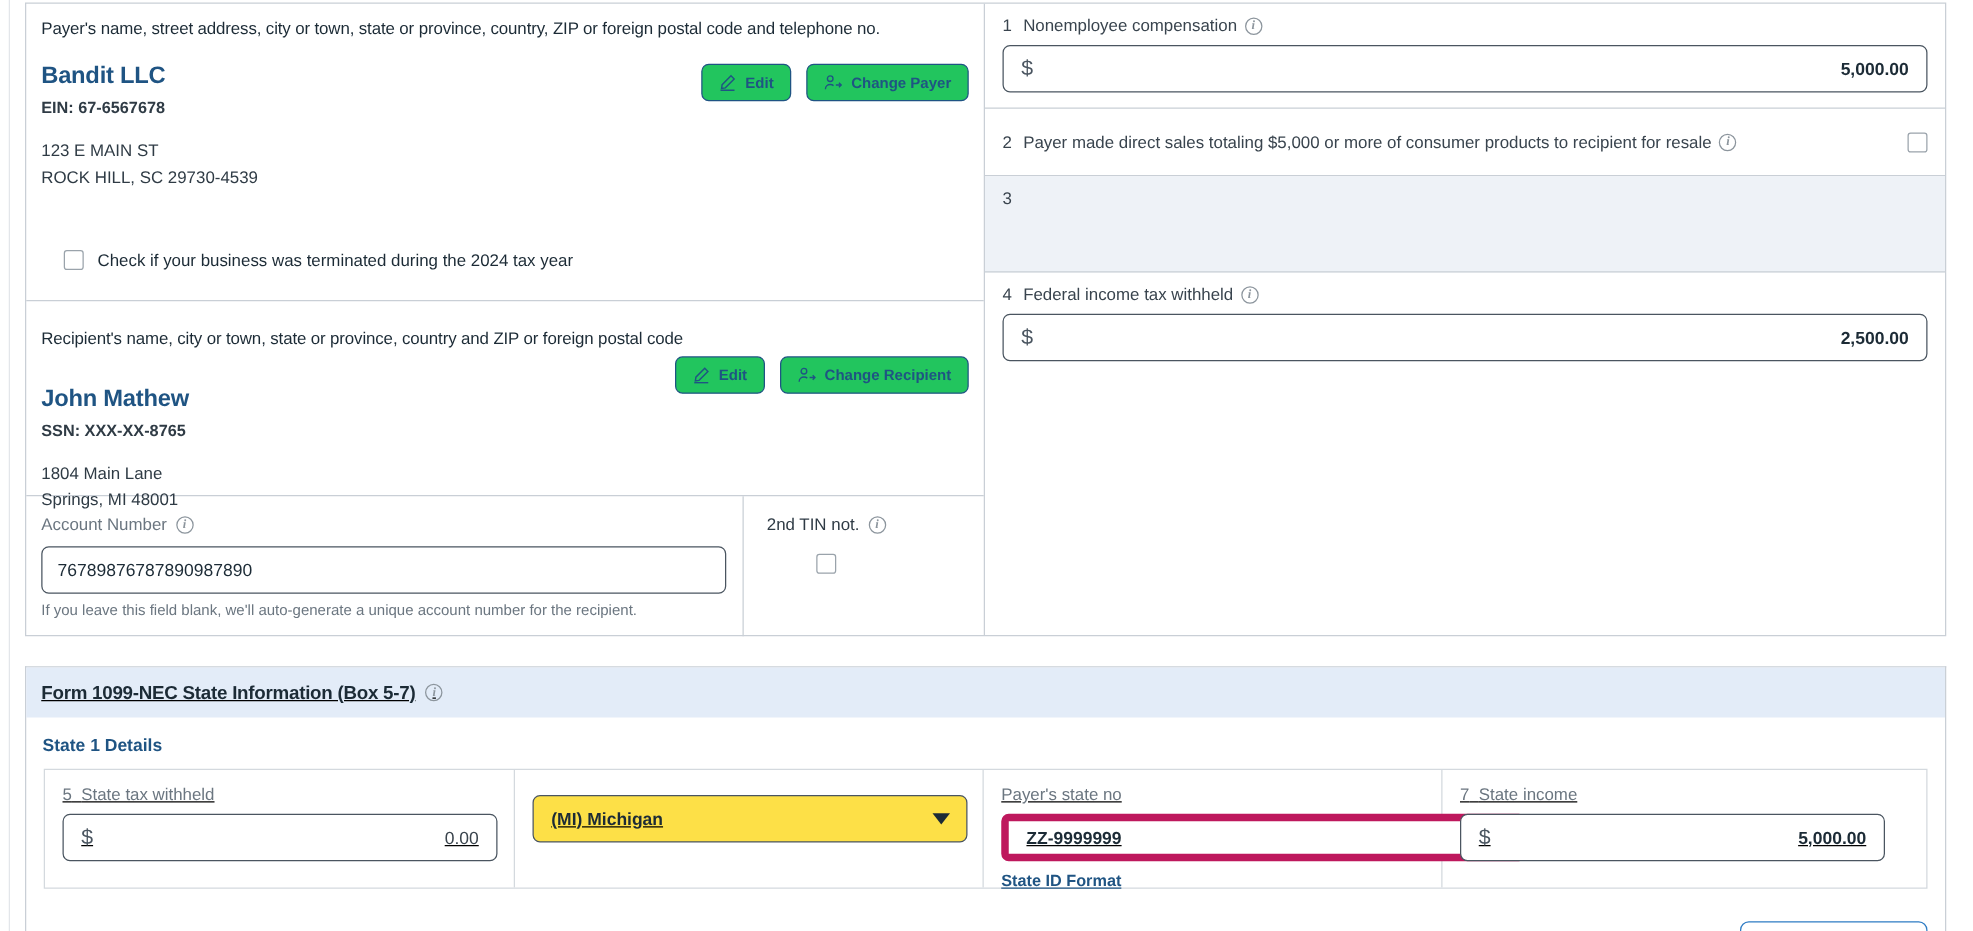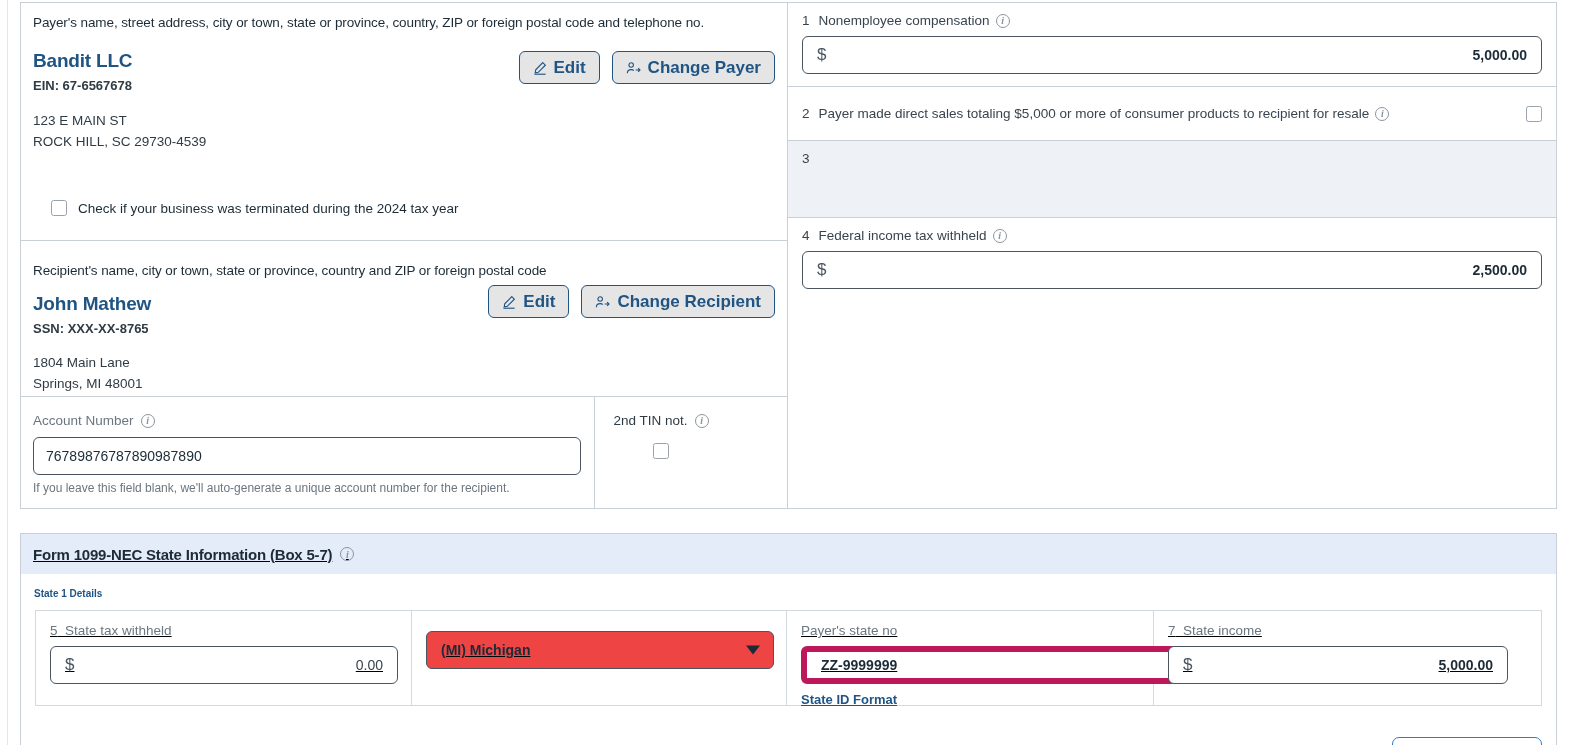--- a/index.html
+++ b/index.html
@@ -28,22 +28,22 @@
   .payer-block { position: relative; height: 238px; border-bottom: 1px solid #c9cfd6; padding: 12px 12px 0 12px; }
   .hdr-line { font-size: 13.5px; color: #1c2b36; letter-spacing: -0.1px; }
   .entity-name { font-size: 19px; font-weight: bold; color: #1f5483; margin-top: 20px; letter-spacing: -0.2px; }
   .entity-id { font-size: 13px; font-weight: bold; color: #2f3b45; margin-top: 6px; }
   .addr { font-size: 13.5px; color: #2f3b45; margin-top: 17px; line-height: 21px; }
   .addr div { white-space: nowrap; }
 
   .btn-row { position: absolute; display: flex; gap: 12px; }
   .btn {
     display: inline-flex; align-items: center; gap: 7px;
-    border: 1px solid #1f5483; border-radius: 6px; background: #e5e5e5;
-    color: #1f5483; font-size: 17px; font-weight: 600;
+    border: 1px solid #1f5483; border-radius: 6px; background: #22c55e;
+    color: #1f5483; font-size: 12px; font-weight: 600;
     padding: 7px 13px; cursor: pointer; white-space: nowrap; line-height: 1;
   }
   .btn svg { display: block; }
 
   .chk-row { display: flex; align-items: center; gap: 11px; }
   .chk-label { font-size: 13.5px; color: #1c2b36; }
   .chk {
     width: 16px; height: 16px; border: 1.6px solid #9aa3ab; border-radius: 2.5px;
     background: #fff; flex: 0 0 auto; cursor: pointer;
   }
@@ -89,21 +89,21 @@
   
   .state-card {
     position: absolute; left: 20px; top: 533px; width: 1537px; height: 212px;
     border: 1px solid #c9cfd6; border-bottom: none; background: #fff;
   }
   .state-hdr {
     height: 40px; background: #e3ecf8; display: flex; align-items: center;
     padding: 0 12px; gap: 8px; text-decoration: underline;
   }
   .state-hdr-t { font-size: 15px; font-weight: bold; color: #1c2b36; letter-spacing: -0.2px; }
-  .state-sub { font-size: 10px; font-weight: bold; color: #1f5483; padding: 14px 0 0 13px; }
+  .state-sub { font-size: 14px; font-weight: bold; color: #1f5483; padding: 14px 0 0 13px; }
 
   .state-grid {
     margin: 11px 14px 12px 14px; border: 1px solid #d4d9de; display: flex; height: 96px; text-decoration: underline;
   }
   .sg-cell { padding: 12px 14px 0 14px; border-right: 1px solid #d4d9de; }
   .sg-cell:last-child { border-right: none; }
   .sg1 { width: 376px; }
   .sg2 { width: 375px; }
   .sg3 { width: 367px; }
   .sg4 { flex: 1; }
@@ -112,21 +112,21 @@
     margin-top: 8px; height: 38px; border: 1px solid #4a5560; border-radius: 6px;
     display: flex; align-items: center; padding: 0 14px; background: #fff;
   }
   .sg-money .dollar { font-size: 17px; color: #4a5560; }
   .sg-money .amt { margin-left: auto; font-size: 14px; color: #3a444d; }
   .sg1 .sg-money { width: 348px; }
   .sg4 .sg-money { width: 340px; }
   .sel-wrap { margin-top: 8px; width: 348px; height: 38px; position: relative; }
   .sel {
     width: 100%; height: 100%; border: 1px solid #4a5560; border-radius: 6px;
-    background: #ef4444; display: flex; align-items: center; padding: 0 14px;
+    background: #fde047; display: flex; align-items: center; padding: 0 14px;
     font-size: 14px; color: #1c2b36; font-weight: 600; cursor: pointer;
   }
   .caret {
     position: absolute; right: 14px; top: 50%; transform: translateY(-50%);
     width: 0; height: 0; border-left: 7px solid transparent; border-right: 7px solid transparent;
     border-top: 9px solid #1c2b36;
   }
   .sn-input {
     margin-top: 8px; width: 420px; height: 38px; border: 6px solid #be185d; border-radius: 6px;
     background: #fff; font-family: "Liberation Sans", sans-serif; font-size: 14px;
@@ -186,21 +186,21 @@
         </div>
 
         <div class="chk-row" style="position:absolute; left:30px; bottom:24px;">
           <div class="chk"></div>
           <div class="chk-label">Check if your business was terminated during the 2024 tax year</div>
         </div>
       </div>
 
       <div class="recip-block">
         <div class="hdr-line" style="margin-top:10px;">Recipient's name, city or town, state or province, country and ZIP or foreign postal code</div>
-        <div class="entity-name" style="margin-top:15px;">John Mathew</div>
+        <div class="entity-name" style="margin-top:31px;">John Mathew</div>
         <div class="entity-id">SSN: XXX-XX-8765</div>
         <div class="addr" style="margin-top:16px;">
           <div>1804 Main Lane</div>
           <div>Springs, MI 48001</div>
         </div>
 
         <div class="btn-row" style="right:12px; top:44px;">
           <button class="btn">
             <span>
               <svg width="14" height="14" viewBox="0 0 16 16" fill="none" stroke="#1f5483" stroke-width="1.3">

